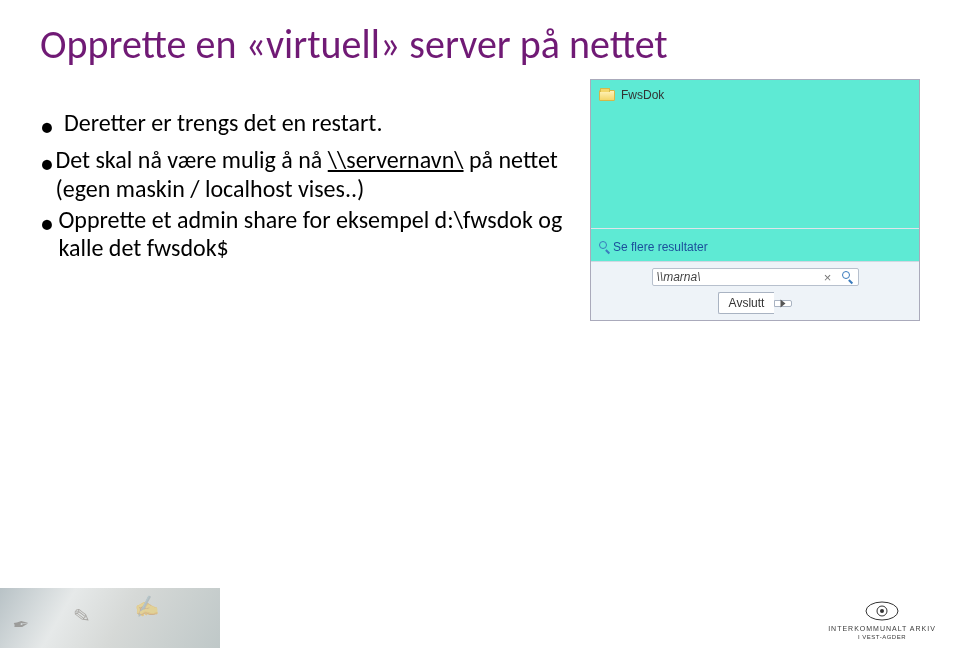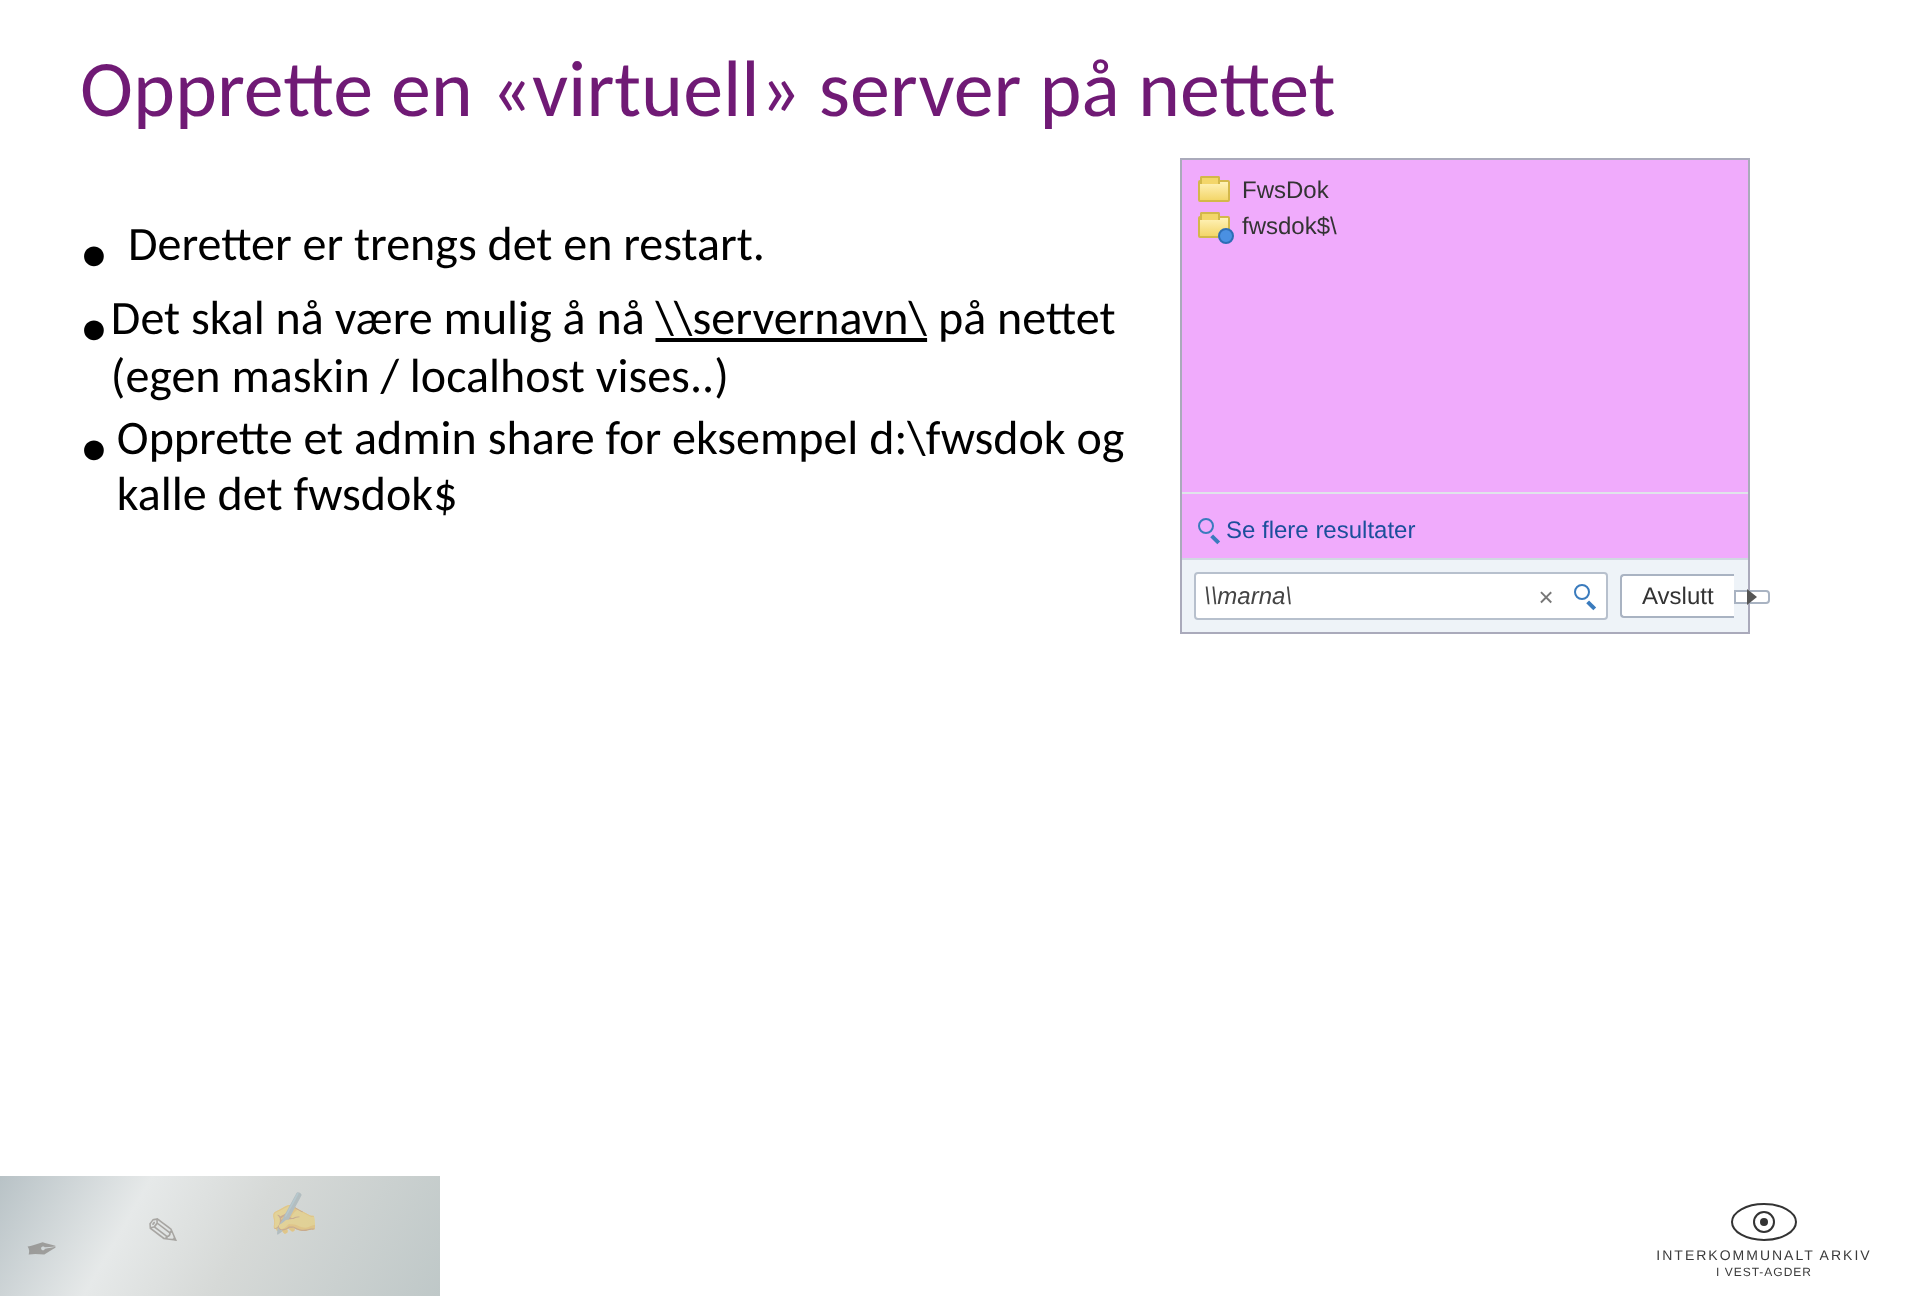--- a/index.html
+++ b/index.html
@@ -6,33 +6,33 @@
   html, body { width: 960px; height: 648px; font-family: Calibri, Arial, sans-serif; background: #fff; overflow: hidden; }
   .slide { width: 960px; height: 648px; position: relative; }
   .title { font-size: 40px; color: #701a75; padding: 20px 40px 10px 40px; font-weight: 400; }
   .columns { display: flex; padding: 0 40px; }
   .textcol { flex: 1; padding-top: 30px; }
   .bullet { display: flex; margin-bottom: 2px; }
   .bullet .dot { width: 24px; font-size: 28px; color: #000; }
   .bullet .txt { font-size: 24px; color: #000; line-height: 1.2; }
   .link { color: #000000; text-decoration: underline; }
   .imgcol { width: 340px; padding-left: 10px; }
-  .winpanel { width: 285px; border: 1px solid #aab; background: #f0abfc; font-family: "Segoe UI", Tahoma, sans-serif; font-size: 12px; color: #333; }
+  .winpanel { width: 330px; border: 1px solid #aab; background: #5eead4; font-family: "Segoe UI", Tahoma, sans-serif; font-size: 12px; color: #333; }
   .result-list { padding: 6px 6px 120px 6px; }
   .result-item { display: flex; align-items: center; padding: 2px 2px; gap: 6px; }
   .ficon { width: 16px; height: 14px; flex: 0 0 16px; position: relative; }
   .manila { position:absolute; left:0; top:2px; width:16px; height:11px; background: linear-gradient(#fff2b8,#f3d66a); border:1px solid #d3b84a; border-radius:1px; }
   .manila::before { content:""; position:absolute; left:0; top:-3px; width:8px; height:3px; background:#f3d66a; border:1px solid #d3b84a; border-bottom:none; border-radius:1px 1px 0 0; }
   .share-badge { position:absolute; right:-2px; bottom:-2px; width:8px; height:8px; background:#4a90e2; border-radius:50%; border:1px solid #2d6db5; }
   .sep { height: 1px; background: #e0e4ea; margin: 4px 0; }
   .more-row { display:flex; align-items:center; padding: 6px 6px; gap:0; color:#1b4f9b; cursor:pointer; }
   .mag { width:16px; height:16px; position:relative; flex:0 0 16px; }
   .mag .lens { position:absolute; left:2px; top:2px; width:8px; height:8px; border:1.5px solid #3a7bbd; border-radius:50%; }
   .mag .handle { position:absolute; left:9px; top:10px; width:5px; height:1.5px; background:#3a7bbd; transform: rotate(45deg); transform-origin:left center; }
-  .searchbar { display:flex; align-items:center; padding:6px; gap:6px; background:#eef3f8; border-top:1px solid #d0d8e2; }
+  .searchbar { display:flex; align-items:center; padding:6px; gap:6px; background:#eef3f8; border-top:1px solid #d0d8e2;flex-direction:column; }
   .searchbox { flex:1; display:flex; align-items:center; background:#fff; border:1px solid #b7c0cd; border-radius:2px; height:24px; }
   .searchbox input { flex:1; border:none; outline:none; font-size:12px; padding:0 4px; font-style: italic; color:#444; background:transparent; }
   .clearx { width:20px; text-align:center; color:#777; font-size:13px; cursor:pointer; }
   .magbtn { width:20px; text-align:center; color:#5b7fa6; }
   .avslutt { display:flex; align-items:center; }
   .avslutt .lbl { background:#fff; border:1px solid #a9b3c2; border-right:none; padding:3px 10px; font-size:12px; text-align:center; border-radius:2px 0 0 2px; }
   .avslutt .dd { width:18px; background:#fff; border:1px solid #a9b3c2; display:flex; align-items:center; justify-content:center; border-radius:0 2px 2px 0; }
   .tri { width:0; height:0; border-left:4px solid transparent; border-right:4px solid transparent; border-top:5px solid #555; }
 
   .footer { position:absolute; left:0; bottom:0; width:960px; height:60px; display:flex; }
@@ -78,27 +78,20 @@
       <div class="winpanel">
         <div class="result-list">
 
           <div class="result-item">
             <div class="ficon">
                 <div class="manila"></div>
               </div>
             <span>FwsDok</span>
           </div>
 
-          <div class="result-item">
-            <div class="ficon">
-                <div class="manila"></div>
-                <div class="share-badge"></div>
-              </div>
-            <span>fwsdok$\</span>
-          </div>
 
 
         </div>
 
         <div class="sep"></div>
 
         <div class="more-row">
           <div class="mag">
               <div class="lens"></div>
               <div class="handle"></div>

